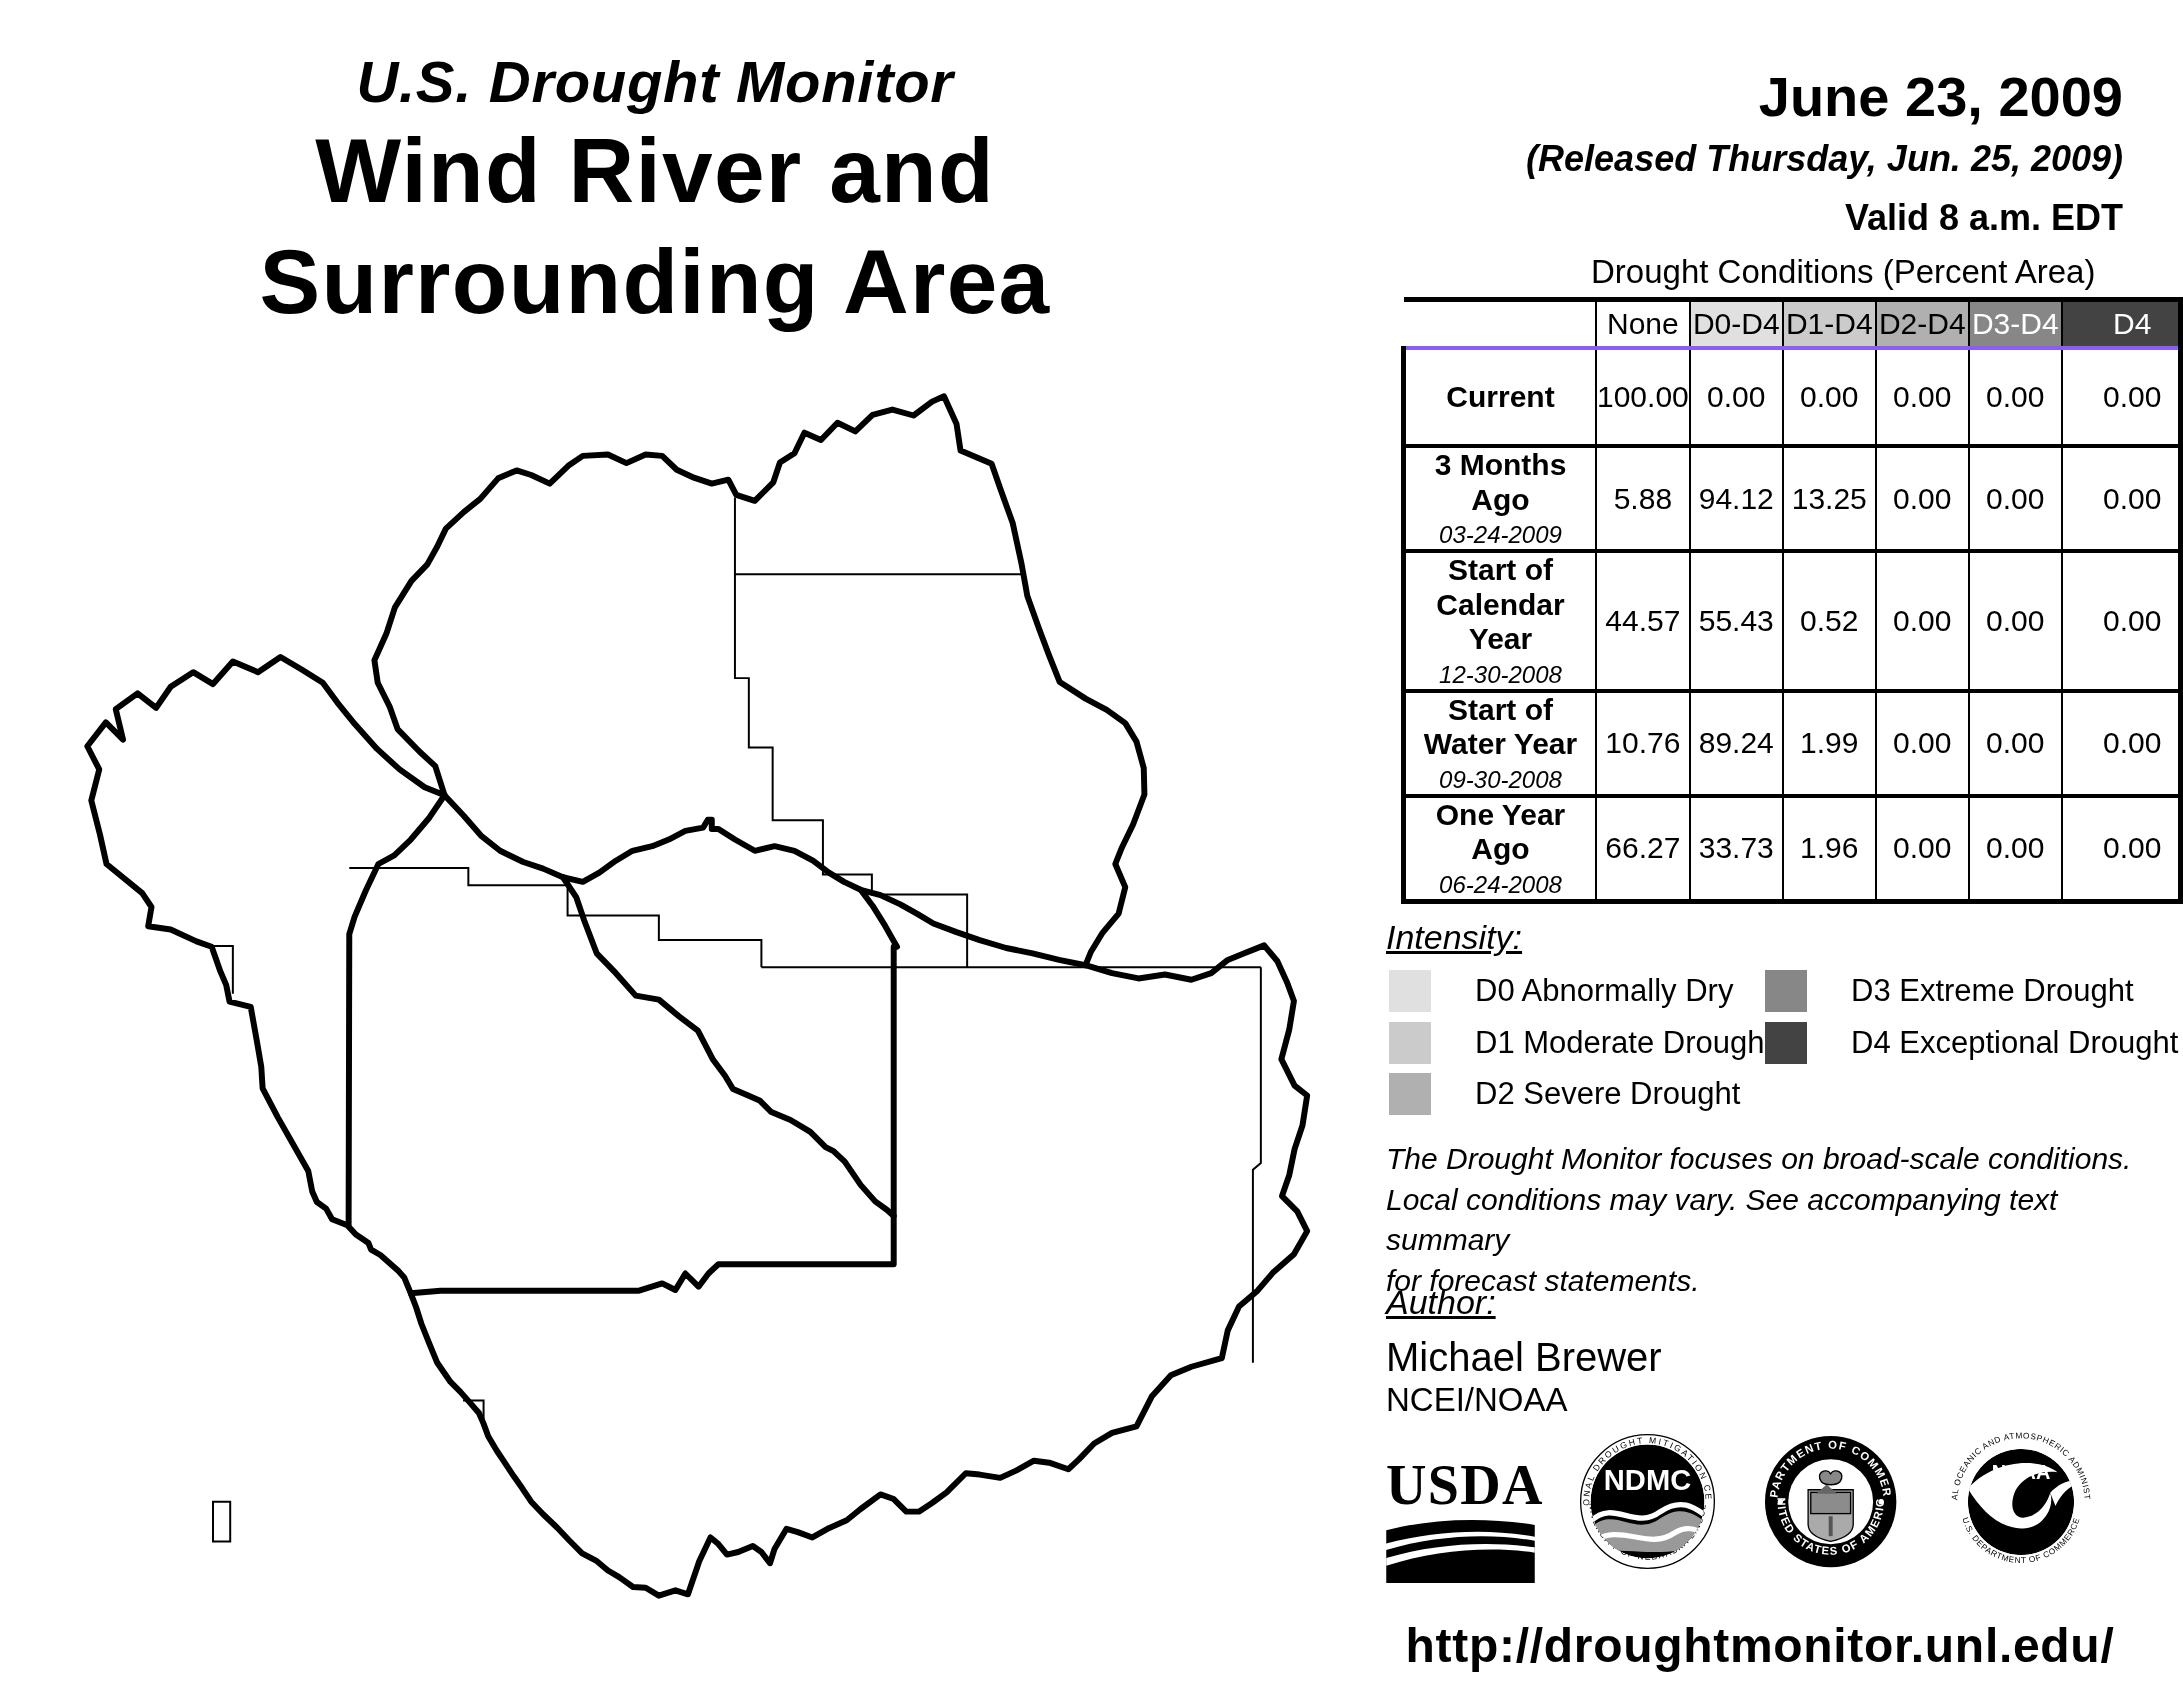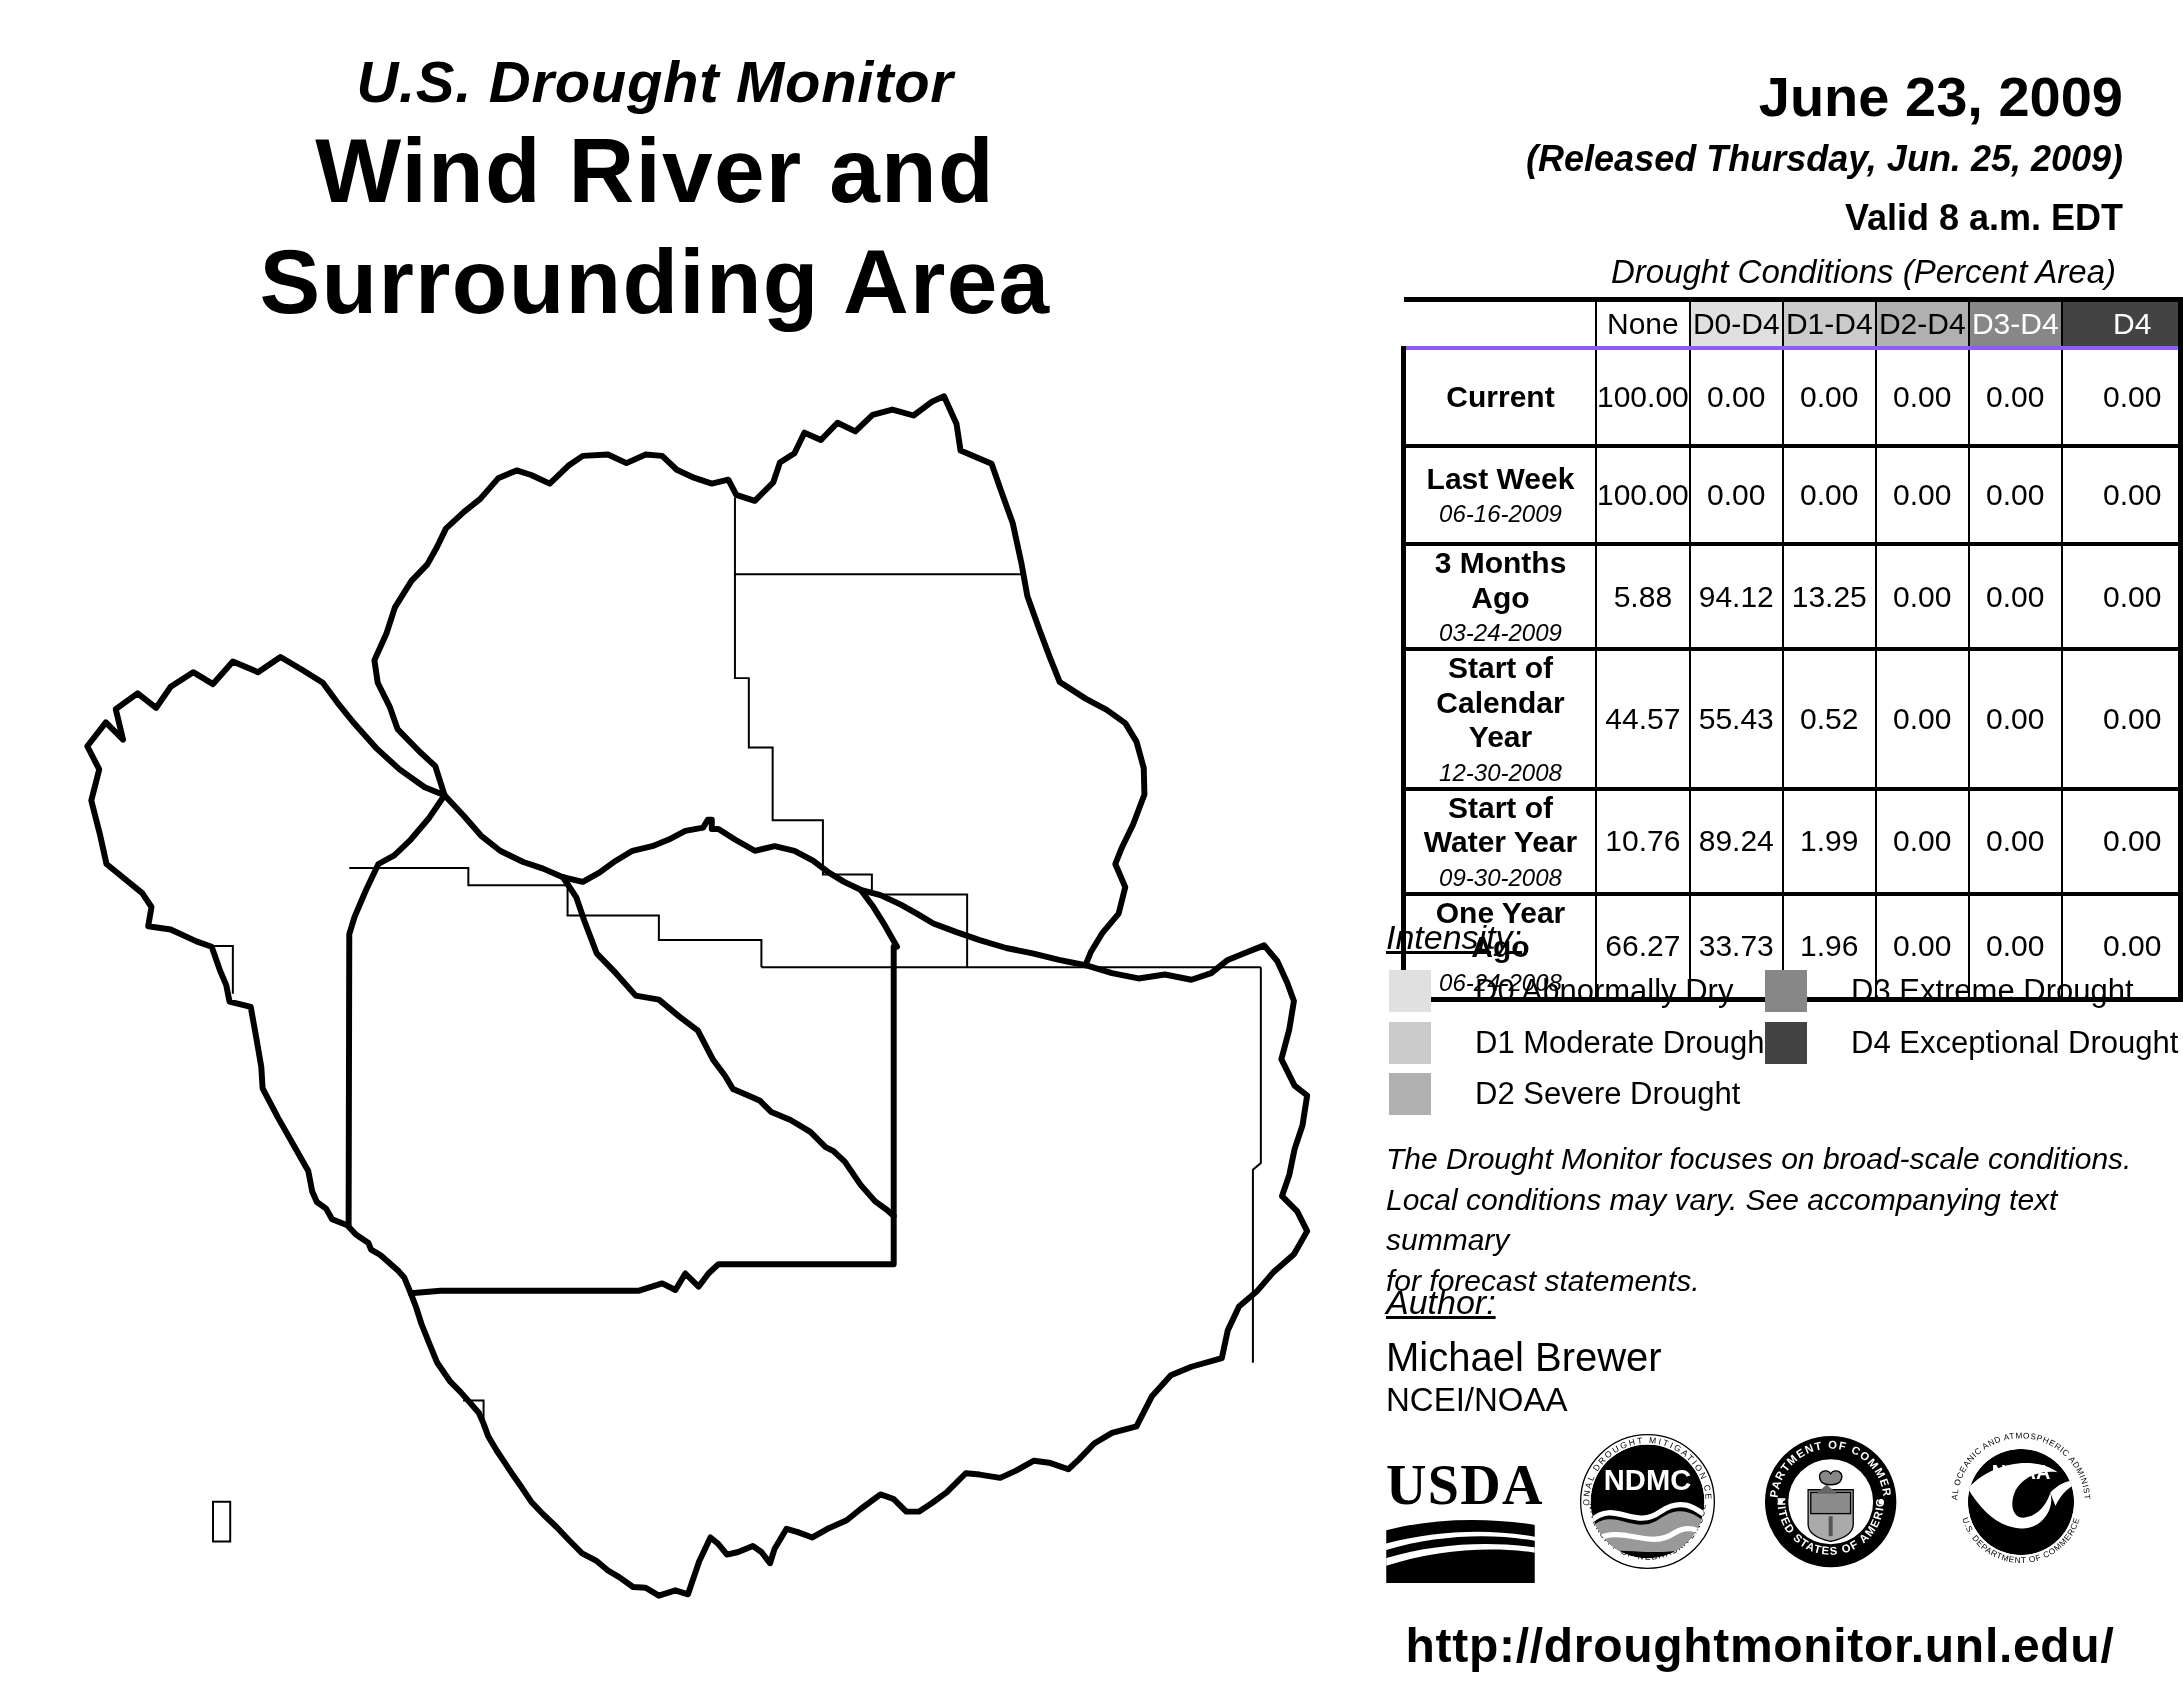--- a/index.html
+++ b/index.html
@@ -12,22 +12,22 @@
   #title-kicker{font-size:58px;font-weight:bold;font-style:italic;letter-spacing:0.7px;}
   .title-big{font-size:91px;font-weight:bold;line-height:1.22;letter-spacing:1.3px;}
 
   
   #date-block{left:1422px;top:64px;width:701px;text-align:right;}
   #date-main{font-size:56px;font-weight:bold;}
   #date-released{font-size:36px;font-weight:bold;font-style:italic;margin-top:9.3px;}
   #date-valid{font-size:36px;font-weight:bold;margin-top:17px;}
 
   
-  #table-caption{left:1591px;top:253px;width:545px;text-align:center;
-                 font-size:33px;font-style:italic;}
+  #table-caption{left:1591px;top:253px;width:545px;
+                 font-size:33px;}
   #dm-table{left:1401px;top:297px;border-collapse:collapse;table-layout:fixed;}
   #dm-table td{border:2.6px solid #000;text-align:center;vertical-align:middle;
                font-size:30px;padding:0;}
   #dm-table td.rowlab{width:189px;}
   #dm-table td.val{width:91px;}
   #dm-table tr.hdr td{height:44px;border-top:5.3px solid #000;font-size:30px;margin-top:8px;}
   #dm-table tr.datarow td{height:94px;border-top:4px solid #8b5cf6;border-bottom:4px solid #000;}
   #dm-table td.blank{border:none;background:#fff;}
   #dm-table td.l-edge{border-left:5.3px solid #000;}
   #dm-table td.r-edge{border-right:5.3px solid #000;padding-left:24px;}
@@ -170,32 +170,20 @@
       </td>
       <td class="val">100.00</td>
       <td class="val">0.00</td>
       <td class="val">0.00</td>
       <td class="val">0.00</td>
       <td class="val">0.00</td>
       <td class="val r-edge">0.00</td>
     </tr>
     <tr class="datarow">
       <td class="rowlab l-edge">
-        <div class="rl">Last Week</div>
-        <div class="rd">06-16-2009</div>
-      </td>
-      <td class="val">100.00</td>
-      <td class="val">0.00</td>
-      <td class="val">0.00</td>
-      <td class="val">0.00</td>
-      <td class="val">0.00</td>
-      <td class="val r-edge">0.00</td>
-    </tr>
-    <tr class="datarow">
-      <td class="rowlab l-edge">
         <div class="rl">3 Months Ago</div>
         <div class="rd">03-24-2009</div>
       </td>
       <td class="val">5.88</td>
       <td class="val">94.12</td>
       <td class="val">13.25</td>
       <td class="val">0.00</td>
       <td class="val">0.00</td>
       <td class="val r-edge">0.00</td>
     </tr>

